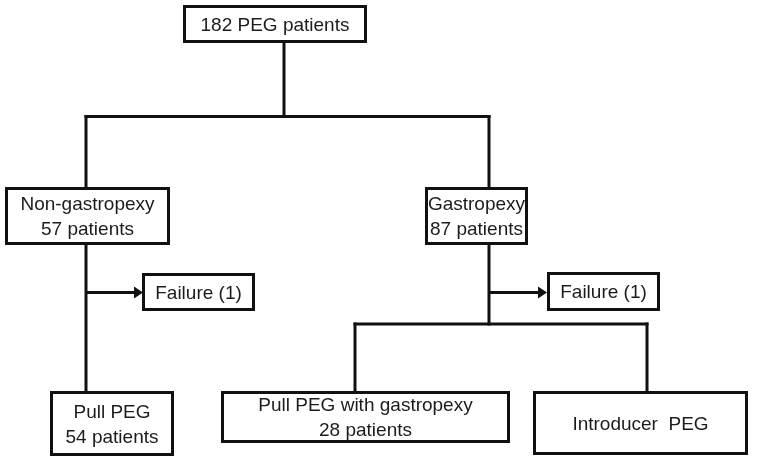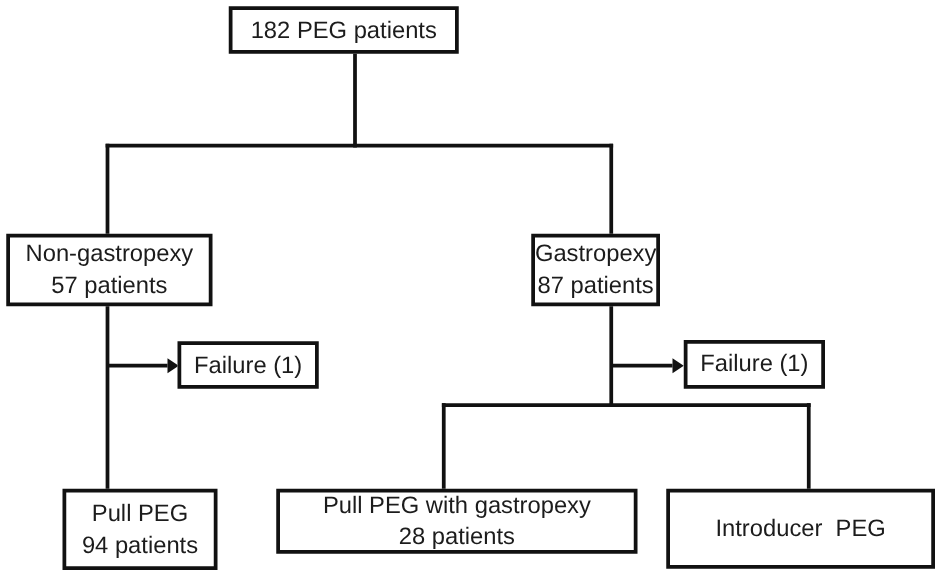--- a/index.html
+++ b/index.html
@@ -86,21 +86,21 @@
   <div class="node" style="left:142px; top:273px; width:113px; height:38px;">
     <span class="l">Failure (1)</span>
   </div>
 
   <div class="node" style="left:547px; top:272px; width:113px; height:39px;">
     <span class="l">Failure (1)</span>
   </div>
 
   <div class="node" style="left:34px; top:391px; width:124px; height:65px;margin-left:16px;">
     <span class="l">Pull PEG</span>
-    <span class="l">94 patients</span>
+    <span class="l">54 patients</span>
   </div>
 
   <div class="node" style="left:221px; top:391px; width:289px; height:52px;">
     <span class="l">Pull PEG with gastropexy</span>
     <span class="l">28 patients</span>
   </div>
 
   <div class="node" style="left:533px; top:391px; width:215px; height:64px;">
     <span class="l">Introducer  PEG</span>
   </div>

